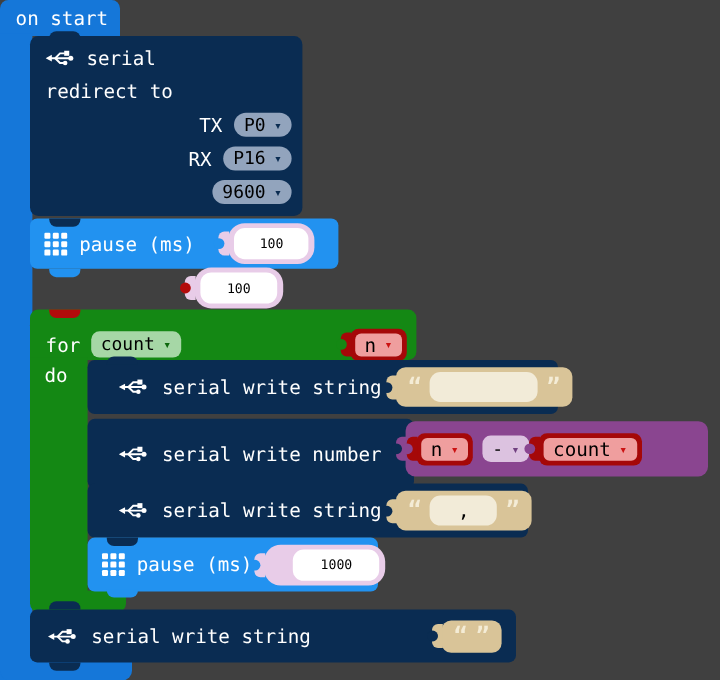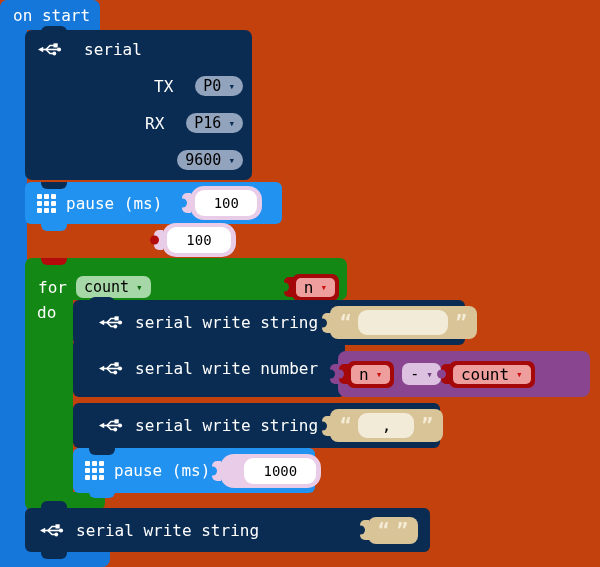--- a/index.html
+++ b/index.html
@@ -1,21 +1,21 @@
 <!DOCTYPE html>
 <html><head>
 <meta charset="utf-8">
 <style>
   html,body{margin:0;padding:0;background:#000;}
-  .canvas{position:relative;width:600px;height:567px;background:#c2410c;overflow:hidden;
+  .canvas{position:relative;width:600px;height:567px;background:#404040;overflow:hidden;
           font-family:"DejaVu Sans Mono",monospace;}
   .block{position:absolute;box-sizing:border-box;display:flex;align-items:center;
          color:#fff;font-size:16px;white-space:pre;}
   .col{flex-direction:column;align-items:stretch;justify-content:space-between;}
-  .row{display:flex;align-items:center;gap:22px;height:28px;}
+  .row{display:flex;align-items:center;gap:10px;height:28px;}
   .row.end{justify-content:flex-end;}
   .evt{background:#1577d9;}
   .blue{background:#2292f0;}
   .navy{background:#0a2c52;}
   .green{background:#148814;}
   .red{background:#b30b0b;}
   .purple{background:#8a4590;}
   
   .dpill{display:inline-flex;align-items:center;gap:7px;background:#92a4bd;color:#000;
          border-radius:12px;padding:1px 8px;font-size:15px;}
@@ -27,21 +27,21 @@
   .ddlav{background:#dcc2e0;} .ddlav .arr{color:#714080;}
   .arr{font-size:11px;line-height:1;}
   
   .varblk{position:relative;display:inline-flex;background:#a50808;border-radius:7px;padding:4px;}
   .vpill{display:inline-flex;align-items:center;gap:7px;background:#ef9e9e;color:#000;
          border-radius:5px;padding:0 8px;font-size:16px;}
   .vpill .arr{color:#cc1111;}
   
   .numslot{position:relative;display:inline-flex;align-items:center;background:#e8cce8;
            border-radius:14px;padding:4px 5px;--slot:#e8cce8;}
-  .nfield{background:#fff;border-radius:9px;padding:1px 9px;color:#000;font-size:14px;
+  .nfield{background:#fff;border-radius:9px;padding:1px 9px;color:#000;font-size:11px;
           text-align:center;min-height:24px;display:flex;align-items:center;justify-content:center;}
   
   .strslot{position:relative;display:inline-flex;align-items:center;gap:7px;background:#d9c498;
            border-radius:8px;padding:4px 10px;--slot:#d9c498;}
   .sfield{background:#f2ebd8;border-radius:9px;padding:1px 8px;color:#000;font-size:16px;
           min-height:23px;display:flex;align-items:center;justify-content:center;}
   .q{color:#f4ecd6;font-size:19px;font-weight:bold;line-height:1;}
   
   .tabL{position:absolute;left:-8px;top:50%;transform:translateY(-50%);width:9px;height:20px;
         background:var(--slot);border-radius:5px 0 0 5px;}
@@ -77,20 +77,23 @@
               <path d="M8 7.5 L12 11.5 H15"></path>
           </g>
           <path d="M0 7.5 L5.2 4.7 V10.3 Z" fill="#fff"></path>
           <rect x="15.5" y="1.3" width="4.2" height="4.2" fill="#fff"></rect>
           <circle cx="16.3" cy="11.5" r="1.9" fill="#fff"></circle>
           <circle cx="21" cy="7.5" r="2.1" fill="#fff"></circle>
         </svg>
       </span>
       <span>serial</span>
     </div>
+    <div class="row">
+      <span>redirect to</span>
+    </div>
     <div class="row end">
       <span>TX</span>
       <span class="dpill">
         <span>P0</span>
         <span class="arr">▾</span>
       </span>
     </div>
     <div class="row end">
       <span>RX</span>
       <span class="dpill">
@@ -164,21 +167,21 @@
     </span>
     <span>serial write string</span>
     <span class="strslot mla" style="--pc:#0a2c52;">
       <span class="tabL"></span>
       <span class="q">“</span>
       <span class="sfield" style="min-width:74px;"></span>
       <span class="q">”</span>
     </span>
   </div>
 
-  <div class="block navy" style="left:73px;top:339px;width:272px;height:58px;border-radius:6px;padding:0 10px 0 26px;gap:12px;">
+  <div class="block navy" style="left:73px;top:349px;width:272px;height:58px;border-radius:6px;padding:0 10px 0 26px;gap:12px;">
     <span class="usb">
       <svg width="24" height="15" viewBox="0 0 24 15">
           <g stroke="#fff" stroke-width="1.6" fill="none">
             <path d="M3 7.5 H20"></path>
             <path d="M8 7.5 L12 3.5 H16"></path>
             <path d="M8 7.5 L12 11.5 H15"></path>
           </g>
           <path d="M0 7.5 L5.2 4.7 V10.3 Z" fill="#fff"></path>
           <rect x="15.5" y="1.3" width="4.2" height="4.2" fill="#fff"></rect>
           <circle cx="16.3" cy="11.5" r="1.9" fill="#fff"></circle>

